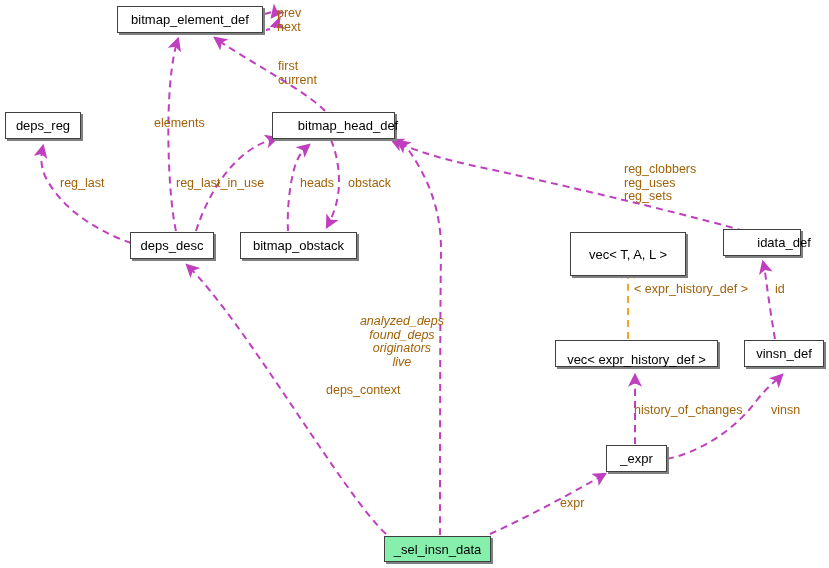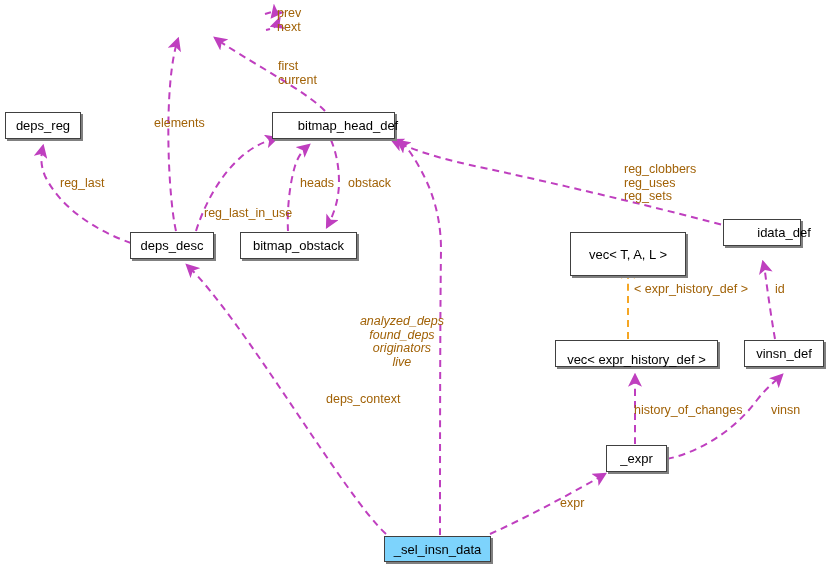--- a/index.html
+++ b/index.html
@@ -31,21 +31,21 @@
     display: flex;
     align-items: center;
     justify-content: center;
     font-size: 13px;
     color: #000000;
     line-height: 1;
     white-space: nowrap;
     cursor: pointer;
   }
   .node.focus {
-    background: #7dd3fc;
+    background: #86efac;
   }
   .node-label {
     display: block;
     padding: 0 6px;
     pointer-events: none;
   }
   .edge-label {
     position: absolute;
     font-size: 12.5px;
     color: #a16207;
@@ -103,20 +103,23 @@
 
       <path d="M 490 534 C 528 517 583 487 605 474" marker-end="url(#ah-purple)"></path>
     </g>
 
     <g fill="none" stroke="#f5a623" stroke-width="2" stroke-dasharray="7,5">
 
       <path d="M 628 339 C 628 315 628 290 628 267" marker-end="url(#ah-orange)"></path>
     </g>
   </svg>
 
+  <div class="node" style="left:117px; top:6px; width:146px; height:27px;">
+    <span class="node-label">bitmap_element_def</span>
+  </div>
 
   <div class="node" style="left:5px; top:112px; width:76px; height:27px;">
     <span class="node-label">deps_reg</span>
   </div>
 
   <div class="node" style="left:272px; top:112px; width:123px; height:27px;padding-left:29px;">
     <span class="node-label">bitmap_head_def</span>
   </div>
 
   <div class="node" style="left:130px; top:232px; width:84px; height:27px;">
@@ -124,21 +127,21 @@
   </div>
 
   <div class="node" style="left:240px; top:232px; width:117px; height:27px;">
     <span class="node-label">bitmap_obstack</span>
   </div>
 
   <div class="node" style="left:570px; top:232px; width:116px; height:44px;">
     <span class="node-label">vec&lt; T, A, L &gt;</span>
   </div>
 
-  <div class="node" style="left:723px; top:219px; width:78px; height:27px;padding-left:44px;">
+  <div class="node" style="left:723px; top:229px; width:78px; height:27px;padding-left:44px;">
     <span class="node-label">idata_def</span>
   </div>
 
   <div class="node" style="left:555px; top:340px; width:163px; height:27px;align-items:flex-end;">
     <span class="node-label">vec&lt; expr_history_def &gt;</span>
   </div>
 
   <div class="node" style="left:744px; top:340px; width:80px; height:27px;">
     <span class="node-label">vinsn_def</span>
   </div>
@@ -154,21 +157,21 @@
   <div class="edge-label" style="left:277px; top:7px;">prev
 next</div>
 
   <div class="edge-label" style="left:278px; top:60px;">first
 current</div>
 
   <div class="edge-label" style="left:154px; top:117px;">elements</div>
 
   <div class="edge-label" style="left:60px; top:177px;">reg_last</div>
 
-  <div class="edge-label" style="left:204px; top:177px;margin-top:30px;">reg_last_in_use</div>
+  <div class="edge-label" style="left:176px; top:177px;">reg_last_in_use</div>
 
   <div class="edge-label" style="left:300px; top:177px;">heads</div>
 
   <div class="edge-label" style="left:348px; top:177px;">obstack</div>
 
   <div class="edge-label calign" style="left:624px; top:163px; width:0; transform:translateX(-0px);">reg_clobbers
 reg_uses
 reg_sets</div>
 
   <div class="edge-label" style="left:634px; top:283px;">&lt; expr_history_def &gt;</div>
@@ -177,17 +180,17 @@
 
   <div class="edge-label ralign" style="left: 359.891px; top: 315px;">analyzed_deps
 found_deps
 originators
 live</div>
 
   <div class="edge-label" style="left:634px; top:404px;">history_of_changes</div>
 
   <div class="edge-label" style="left:771px; top:404px;">vinsn</div>
 
-  <div class="edge-label" style="left:326px; top:393px;text-align:center;">deps_context</div>
+  <div class="edge-label" style="left:326px; top:384px;text-align:center;">deps_context</div>
 
   <div class="edge-label" style="left:560px; top:497px;">expr</div>
 
 </div>
 
 </body></html>

